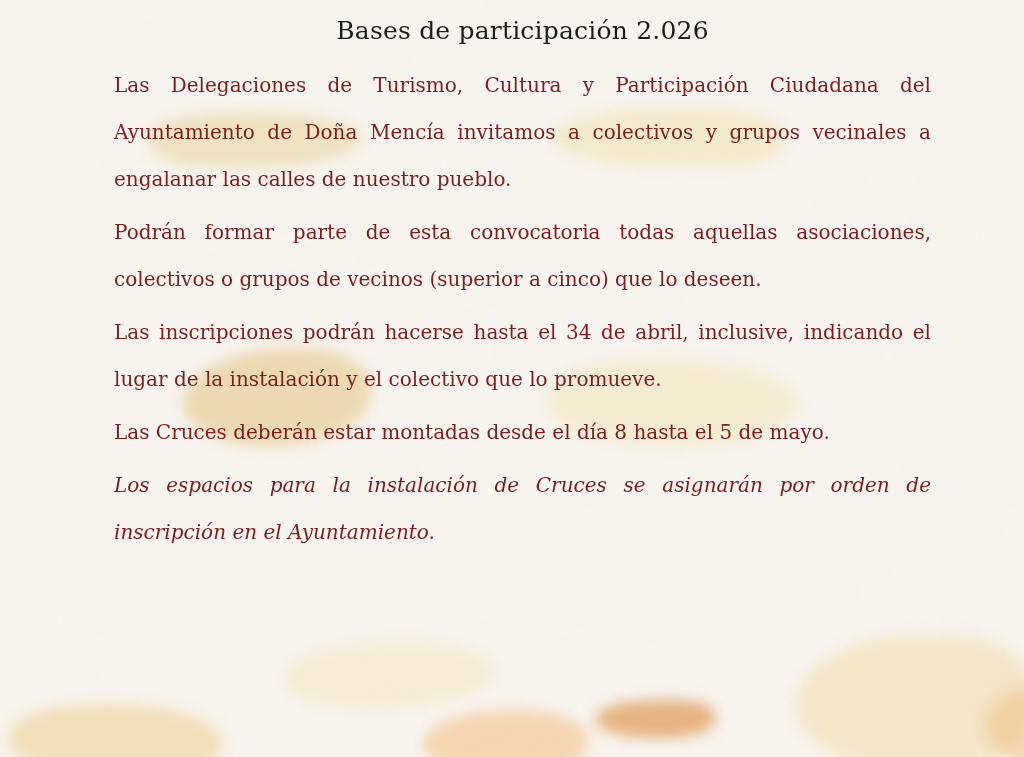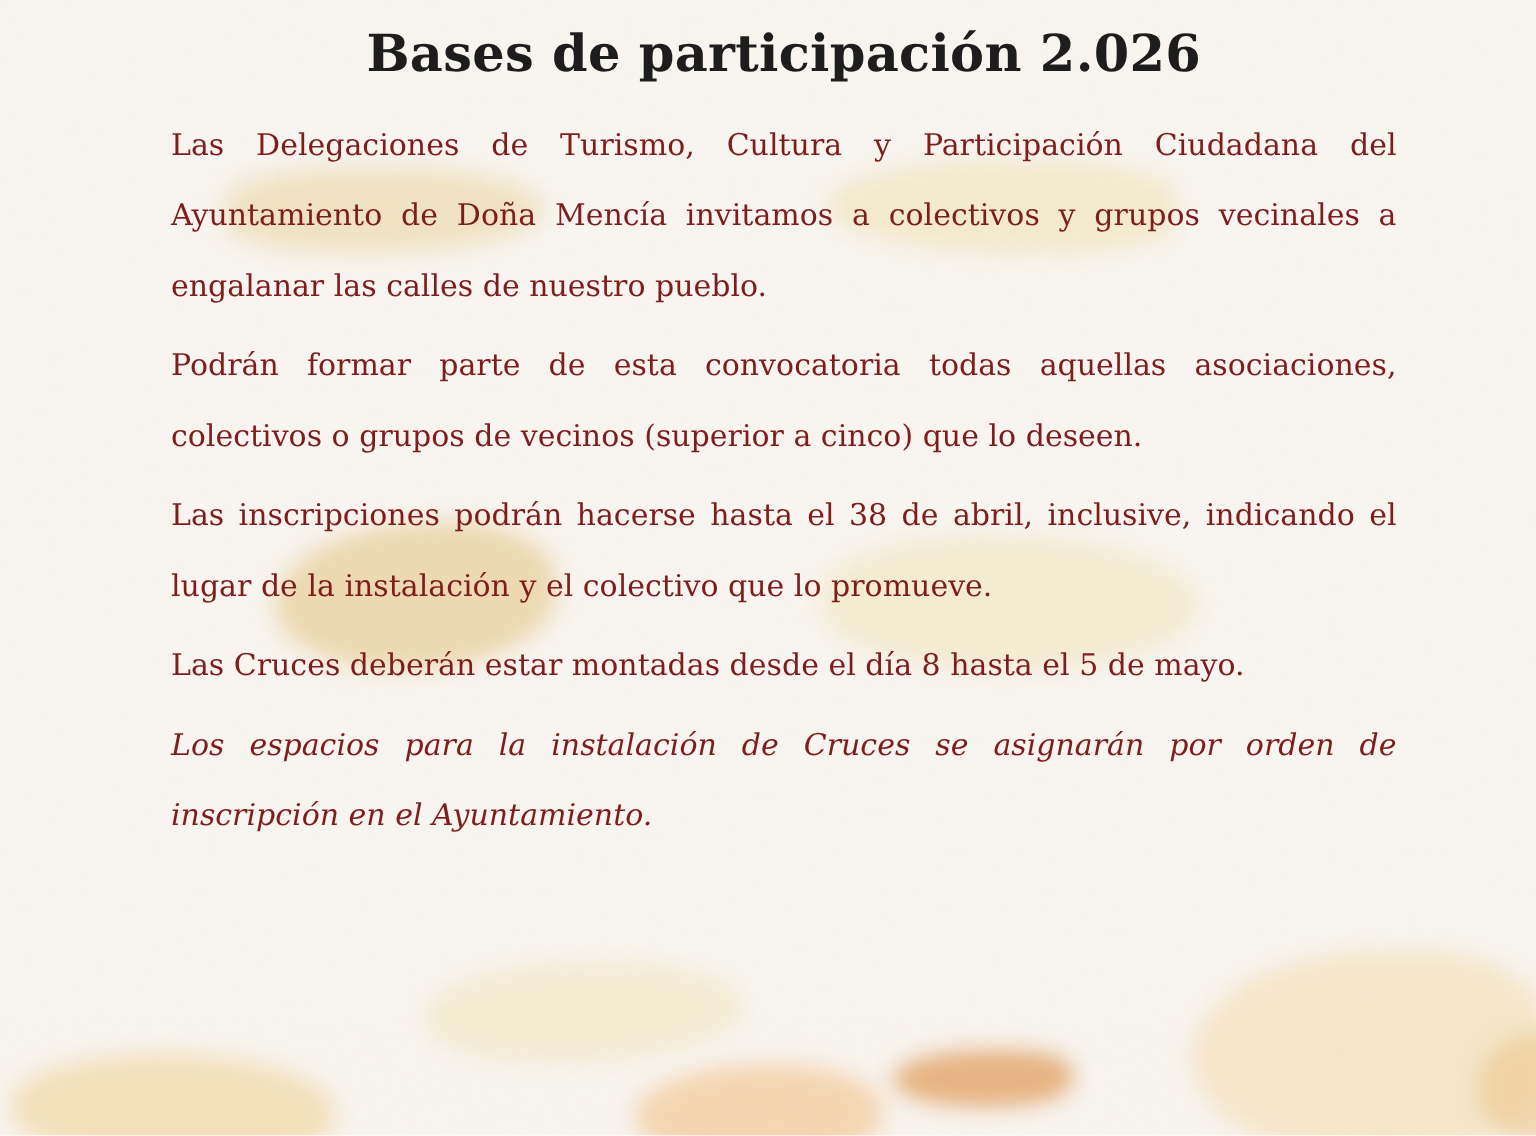--- a/index.html
+++ b/index.html
@@ -52,22 +52,22 @@
              background: rgba(224,158,94,0.75); border-radius: 60% 40% 50% 55%; }
   .blob-b10 { left: 985px; top: 688px; width: 90px; height: 75px;
              background: rgba(238,196,140,0.60); border-radius: 50%; }
   .content {
     position: relative;
     z-index: 2;
     padding: 16px 93px 0 114px;
   }
   .title {
     margin: 0 0 17px 0;
-    font-size: 34px;
-    font-weight: bold;
+    font-size: 25px;
+    font-weight: normal;
     color: #1d1d1d;
     text-align: center;
     letter-spacing: 0.2px;
   }
   .body-text p {
     margin: 0 0 6px 0;
     font-size: 20px;
     line-height: 47px;
     color: #7f1d1d;
     text-align: justify;
@@ -96,19 +96,19 @@
   <div class="blob blob-b5"></div>
   <div class="blob blob-b6"></div>
   <div class="blob blob-b7"></div>
   <div class="blob blob-b10"></div>
 
   <div class="content">
     <h1 class="title">Bases de participación 2.026</h1>
     <div class="body-text">
       <p>Las Delegaciones de Turismo, Cultura y Participación Ciudadana del Ayuntamiento de Doña Mencía invitamos a colectivos y grupos vecinales a engalanar las calles de nuestro pueblo.</p>
       <p>Podrán formar parte de esta convocatoria todas aquellas asociaciones, colectivos o grupos de vecinos (superior a cinco) que lo deseen.</p>
-      <p>Las inscripciones podrán hacerse hasta el 38 de abril, inclusive, indicando el lugar de la instalación y el colectivo que lo promueve.</p>
+      <p>Las inscripciones podrán hacerse hasta el 34 de abril, inclusive, indicando el lugar de la instalación y el colectivo que lo promueve.</p>
       <p>Las Cruces deberán estar montadas desde el día 8 hasta el 5 de mayo.</p>
       <p>Los espacios para la instalación de Cruces se asignarán por orden de inscripción en el Ayuntamiento.</p>
     </div>
   </div>
 
 </div>
 
 </body></html>

